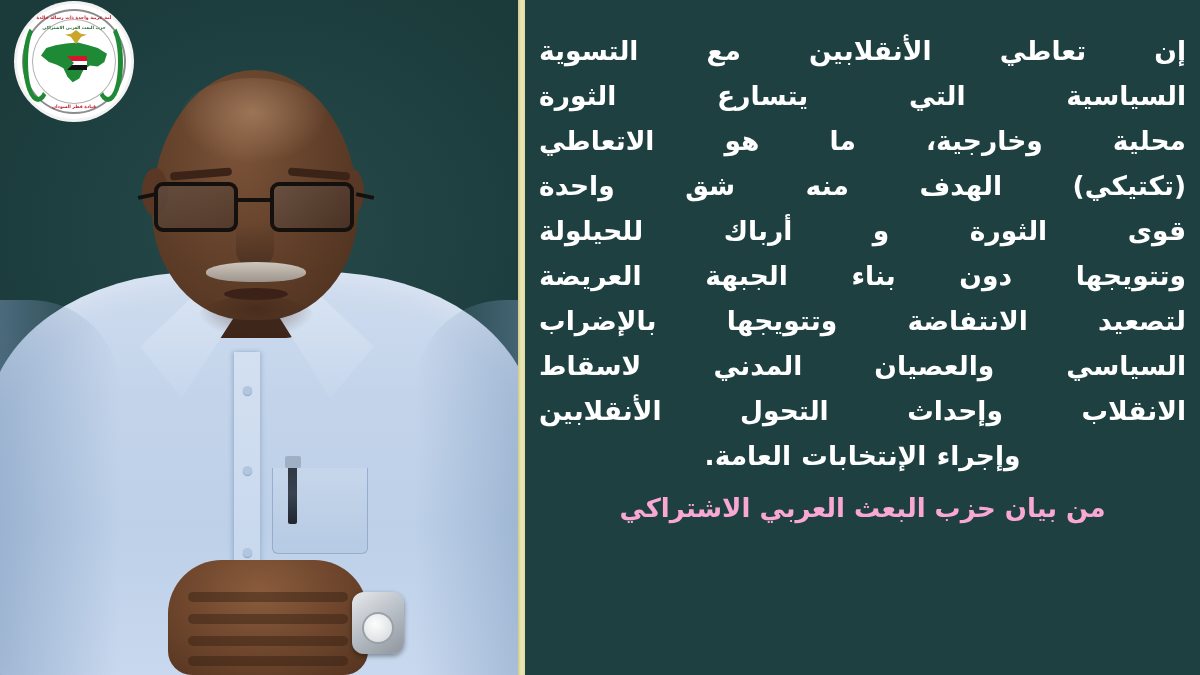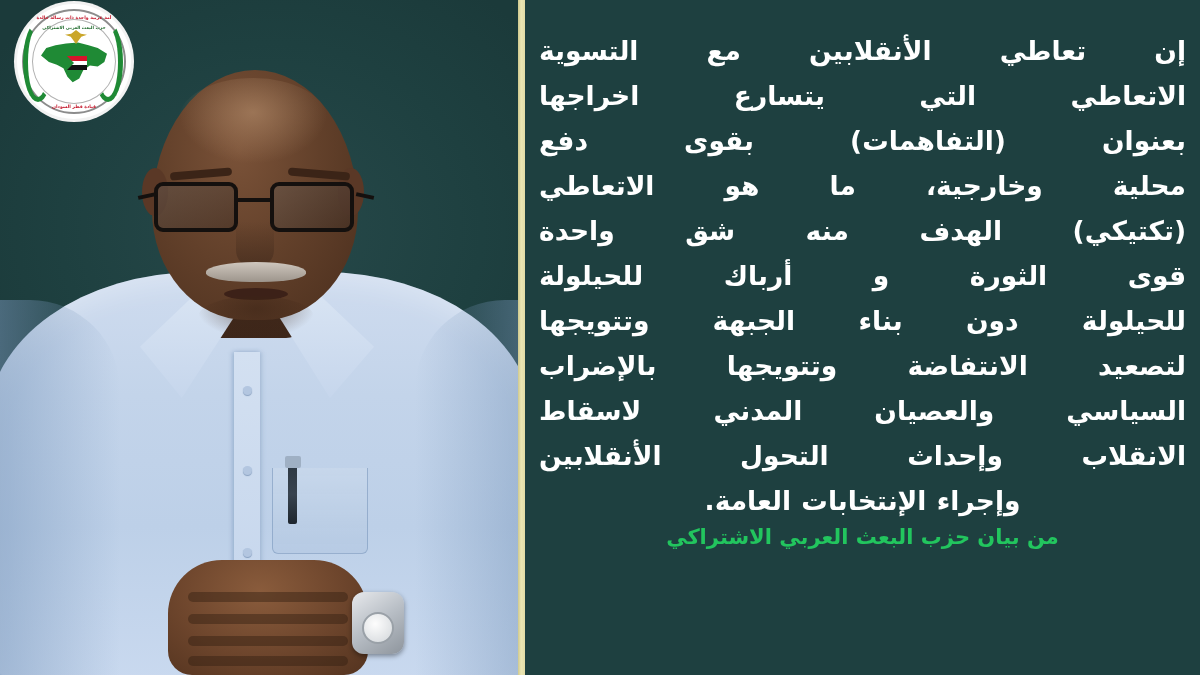--- a/index.html
+++ b/index.html
@@ -294,26 +294,27 @@
     text-align-last:justify;
     direction:rtl;
     letter-spacing:0px;
     word-spacing:1px;
     padding-top:14px;
   }
   #statement .ln { display:block; white-space:nowrap; }
   #statement .ln.last { text-align-last:center; }
 
   #attribution {
+    margin-top:16px;
     text-align:center;
     direction:rtl;
-    color:#22c55e;
+    color:#f9a8d4;
     font-family:"DejaVu Sans", sans-serif;
     font-weight:bold;
-    font-size:21px;
+    font-size:26px;
     line-height:28px;
   }
   #attribution .ln2 { display:block; }
 </style>
 </head>
 <body>
 
 <div id="card">
 
   <div id="portrait-panel">
@@ -379,26 +380,25 @@
       <div class="logo-txt-bot">قيادة قطر السودان</div>
     </div>
   </div>
 
   <div id="divider"></div>
 
   <div id="text-panel">
 
     <div id="statement">
       <span class="ln">إن تعاطي الأنقلابين مع التسوية</span>
-      <span class="ln">الاتعاطي التي يتسارع اخراجها</span>
-      <span class="ln">بعنوان (التفاهمات) بقوى دفع</span>
+      <span class="ln">السياسية التي يتسارع الثورة</span>
       <span class="ln">محلية وخارجية، ما هو الاتعاطي</span>
       <span class="ln">(تكتيكي) الهدف منه شق واحدة</span>
       <span class="ln">قوى الثورة و أرباك للحيلولة</span>
-      <span class="ln">للحيلولة دون بناء الجبهة وتتويجها</span>
+      <span class="ln">وتتويجها دون بناء الجبهة العريضة</span>
       <span class="ln">لتصعيد الانتفاضة وتتويجها بالإضراب</span>
       <span class="ln">السياسي والعصيان المدني لاسقاط</span>
       <span class="ln">الانقلاب وإحداث التحول الأنقلابين</span>
       <span class="ln last">وإجراء الإنتخابات العامة.</span>
     </div>
 
     <div id="attribution">
       <span class="ln2">من بيان حزب البعث العربي الاشتراكي</span>
     </div>
 

